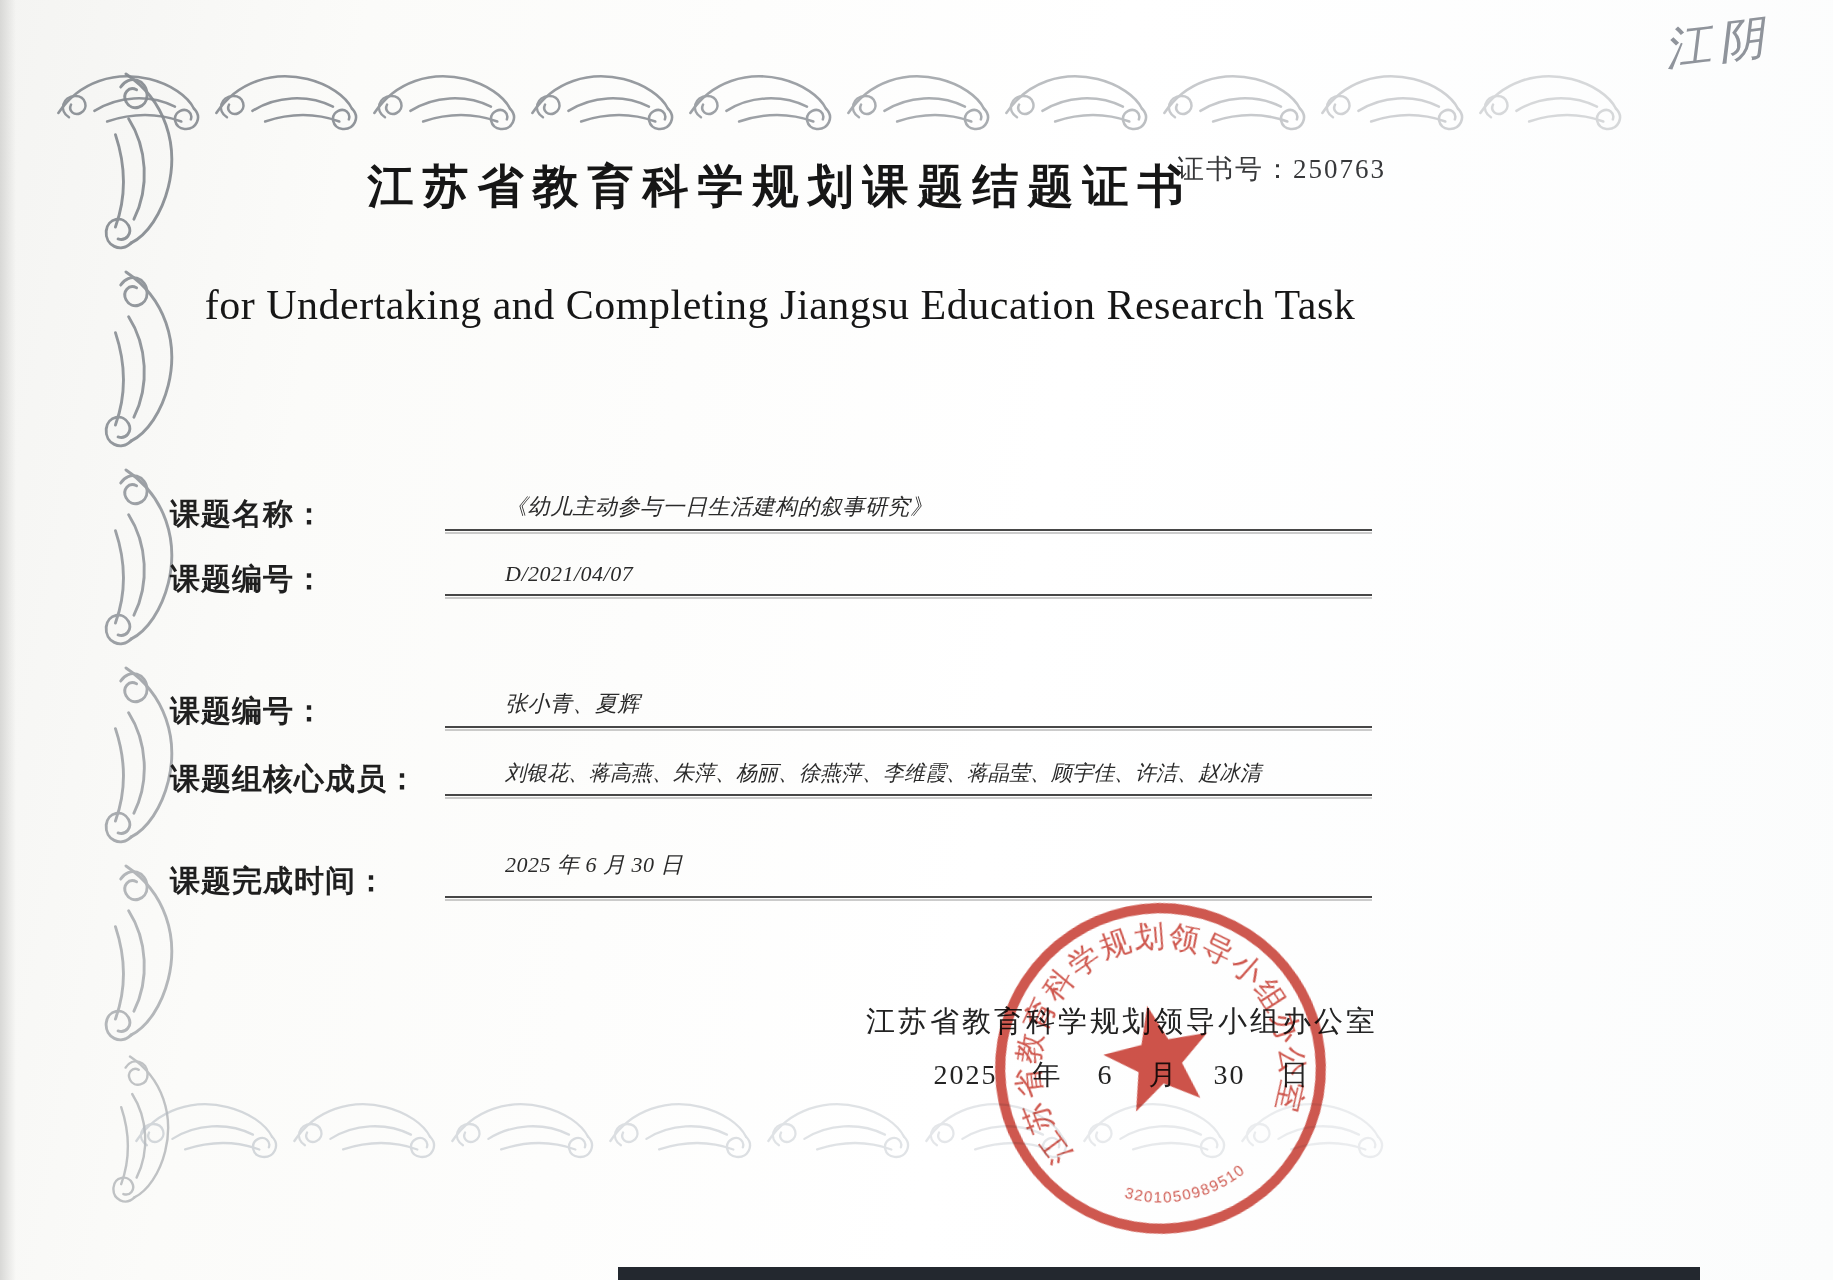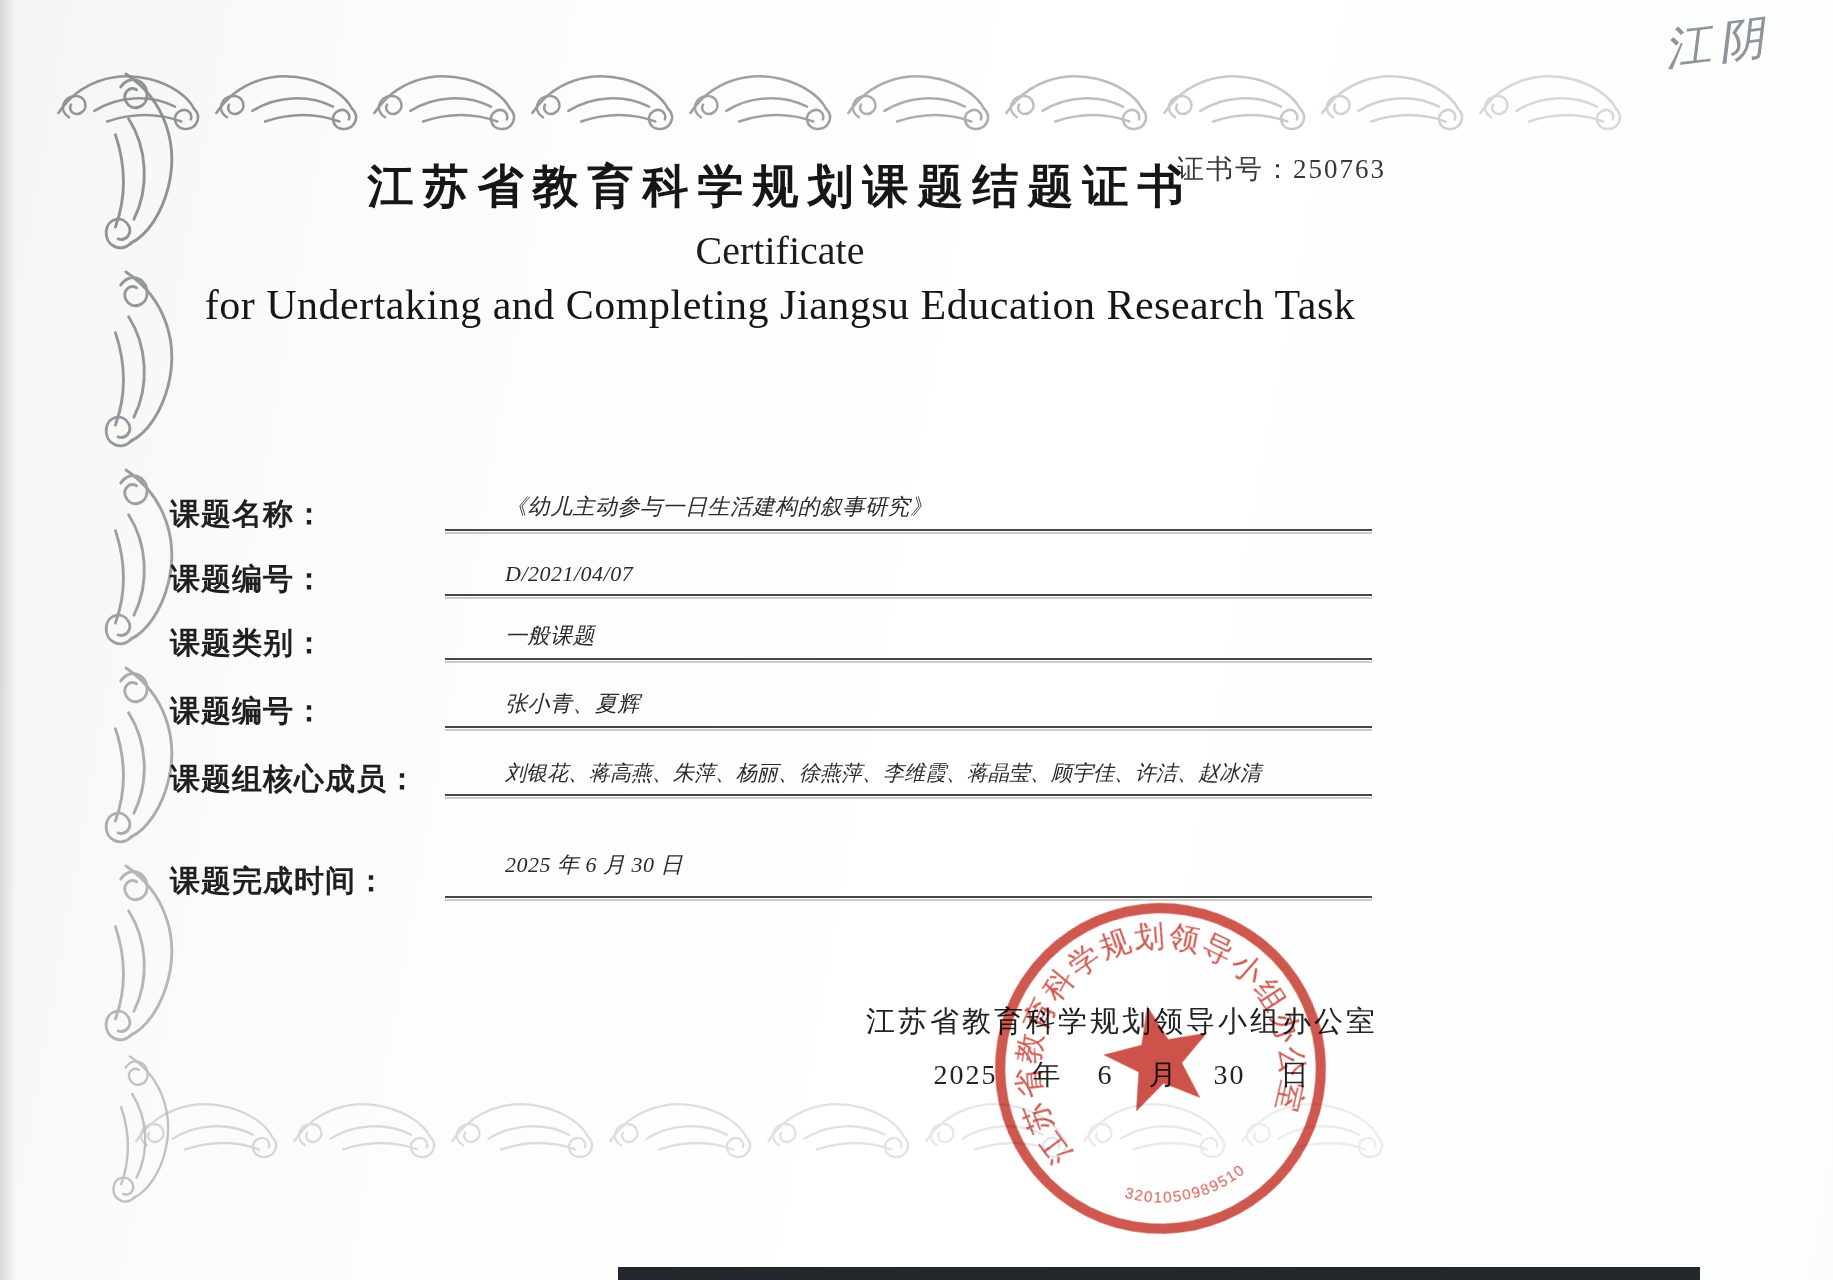--- a/index.html
+++ b/index.html
@@ -101,37 +101,31 @@
 
   <div class="abs scan-edge-left"></div>
 
   <div class="abs handnote">江阴</div>
 
   <div class="abs cert-no">
     <span>证书号：</span><span>250763</span>
   </div>
 
   <div class="abs center-box title-zh">江苏省教育科学规划课题结题证书</div>
-  <div class="abs center-box title-en1">Certificate</div>
   <div class="abs center-box title-en2">for Undertaking and Completing Jiangsu Education Research Task</div>
 
   <div class="abs field-row" style="top:477px;">
     <span class="field-label">课题名称：</span>
     <span class="field-line"></span>
     <span class="field-value">《幼儿主动参与一日生活建构的叙事研究》</span>
   </div>
   <div class="abs field-row" style="top:542px;">
     <span class="field-label">课题编号：</span>
     <span class="field-line"></span>
     <span class="field-value">D/2021/04/07</span>
-  </div>
-  <div class="abs field-row" style="top:606px;">
-    <span class="field-label">课题类别：</span>
-    <span class="field-line"></span>
-    <span class="field-value">一般课题</span>
   </div>
   <div class="abs field-row" style="top:674px;">
     <span class="field-label">课题编号：</span>
     <span class="field-line"></span>
     <span class="field-value">张小青、夏辉</span>
   </div>
   <div class="abs field-row row-members" style="top:742px;">
     <span class="field-label">课题组核心成员：</span>
     <span class="field-line"></span>
     <span class="field-value">刘银花、蒋高燕、朱萍、杨丽、徐燕萍、李维霞、蒋晶莹、顾宇佳、许洁、赵冰清</span>

